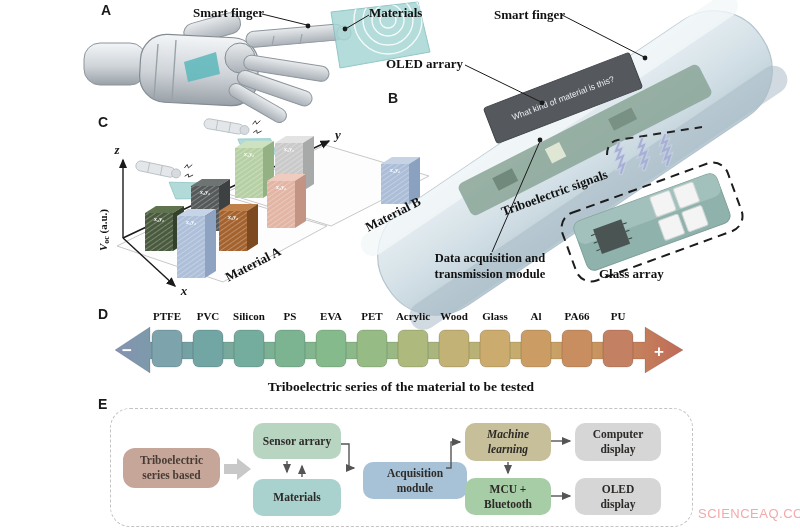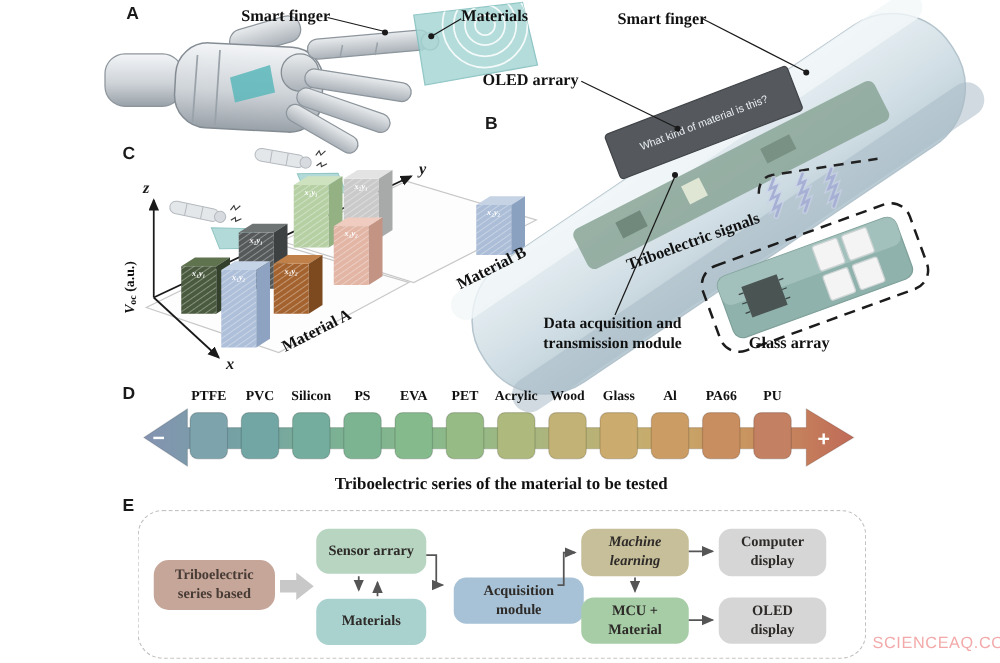--- a/index.html
+++ b/index.html
@@ -318,21 +318,21 @@
 series based</div>
   <div class="ebox" style="left: 253px; top: 423px; width: 88px; height: 36px; background-color: rgb(183, 213, 193);">Sensor arrary</div>
   <div class="ebox" style="left: 253px; top: 479px; width: 88px; height: 37px; background-color: rgb(169, 210, 206);">Materials</div>
   <div class="ebox" style="left: 363px; top: 450px; width: 104px; height: 37px; background-color: rgb(167, 194, 214); margin-top: 12px;">Acquisition
 module</div>
   <div class="ebox" style="left: 465px; top: 423px; width: 86px; height: 38px; background-color: rgb(198, 191, 153); font-style: italic;">Machine
 learning</div>
   <div class="ebox" style="left: 575px; top: 423px; width: 86px; height: 38px; background-color: rgb(214, 214, 214);">Computer
 display</div>
   <div class="ebox" style="left: 465px; top: 478px; width: 86px; height: 37px; background-color: rgb(166, 205, 166);">MCU +
-Material</div>
+Bluetooth</div>
   <div class="ebox" style="left: 575px; top: 478px; width: 86px; height: 37px; background-color: rgb(214, 214, 214);">OLED
 display</div>
 
   <svg class="abs" style="left:95px;top:400px;" width="705" height="130" viewBox="0 0 705 130">
     <defs>
       <marker id="ah2" markerWidth="8" markerHeight="8" refX="6" refY="3" orient="auto">
         <path d="M0,0 L7,3 L0,6 Z" fill="#555"></path>
       </marker>
     </defs>
     <path d="M129,64 h13 v-6 l14,11 l-14,11 v-6 h-13 z" fill="#c8c8c8"></path>

